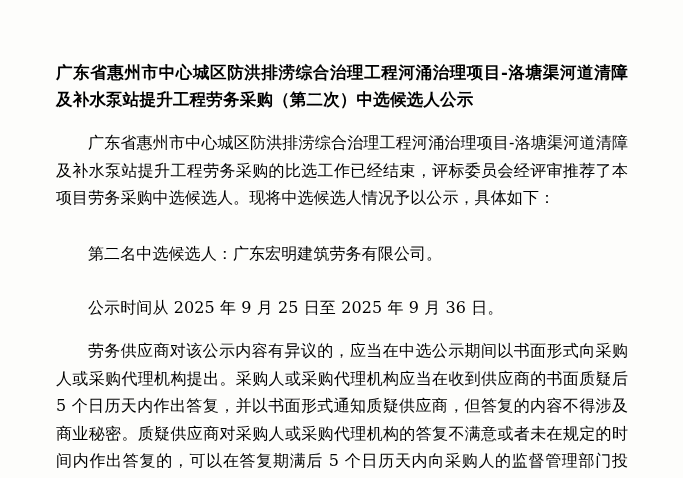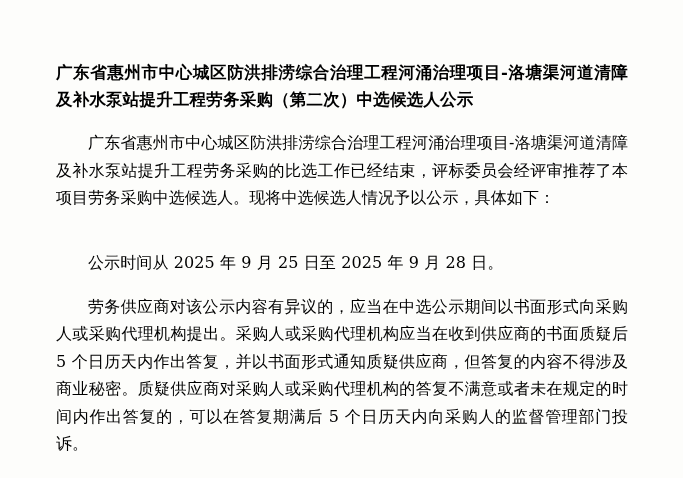--- a/index.html
+++ b/index.html
@@ -68,21 +68,22 @@
     <h1 class="doc-title">广东省惠州市中心城区防洪排涝综合治理工程河涌治理项目-洛塘渠河道清障及补水泵站提升工程劳务采购（第二次）中选候选人公示</h1>
 
     <p class="para">广东省惠州市中心城区防洪排涝综合治理工程河涌治理项目-洛塘渠河道清障及补水泵站提升工程劳务采购的比选工作已经结束，评标委员会经评审推荐了本项目劳务采购中选候选人。现将中选候选人情况予以公示，具体如下：</p>
 
 
     <div class="spacer-sm"></div>
 
 
     <div class="spacer-sm"></div>
 
+    <p class="para tight">第二名中选候选人：广东宏明建筑劳务有限公司。</p>
 
     <div class="spacer-md"></div>
 
-    <p class="para">公示时间从 2025 年 9 月 25 日至 2025 年 9 月 28 日。</p>
+    <p class="para">公示时间从 2025 年 9 月 25 日至 2025 年 9 月 36 日。</p>
 
     <p class="para">劳务供应商对该公示内容有异议的，应当在中选公示期间以书面形式向采购人或采购代理机构提出。采购人或采购代理机构应当在收到供应商的书面质疑后 5 个日历天内作出答复，并以书面形式通知质疑供应商，但答复的内容不得涉及商业秘密。质疑供应商对采购人或采购代理机构的答复不满意或者未在规定的时间内作出答复的，可以在答复期满后 5 个日历天内向采购人的监督管理部门投诉。</p>
 
   </div>
 </div>
 
 </body></html>

